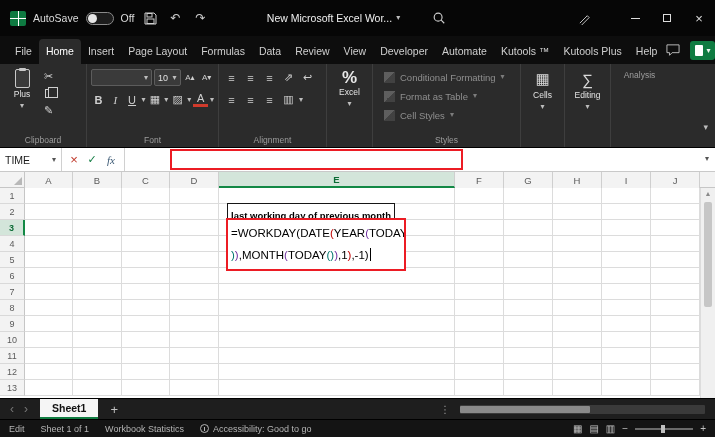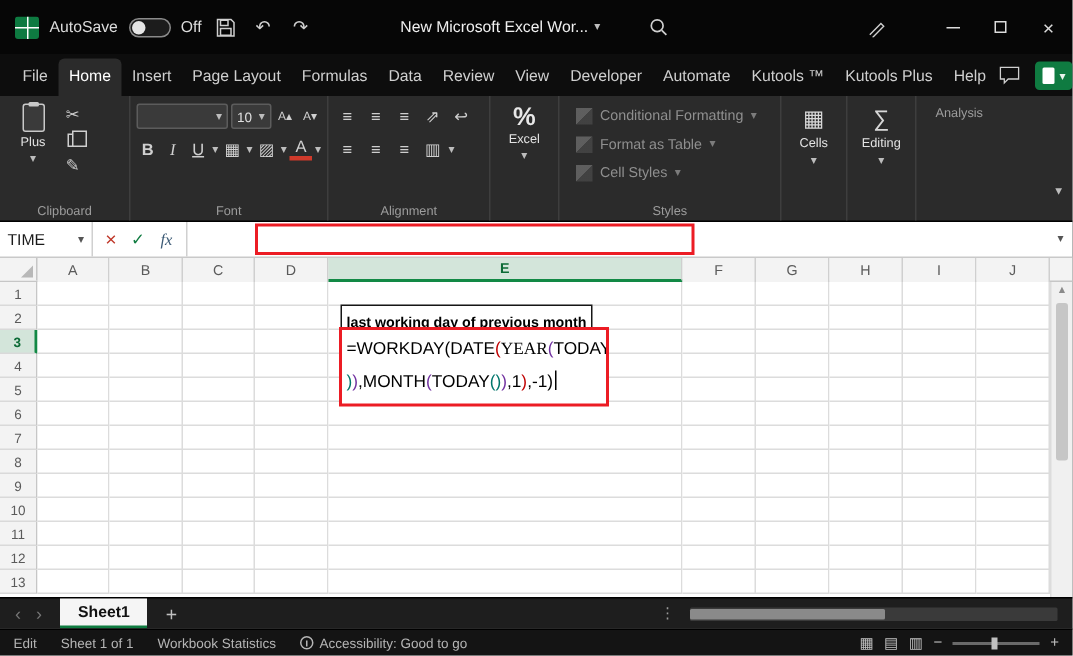--- a/index.html
+++ b/index.html
@@ -551,21 +551,21 @@
           <div class="cell" style="width: 49px;"></div>
           <div class="cell" style="width: 49px;"></div>
         </div>
       </div>
 
     <div class="note-box">
       <span>last working day of previous month</span>
     </div>
 
     <div class="cell-editor">
-      <div class="ed-line"><span style="color: rgb(0, 0, 0);">=WORKDAY</span><span style="color: rgb(0, 0, 0);">(</span><span style="color: rgb(0, 0, 0);">DATE</span><span style="color: rgb(192, 0, 0);">(</span><span style="color: rgb(0, 0, 0); font-family: Liberation Serif, serif;">YEAR</span><span style="color: rgb(112, 48, 160);">(</span><span style="color: rgb(0, 0, 0);">TODAY</span></div>
+      <div class="ed-line"><span style="color: rgb(0, 0, 0);">=WORKDAY</span><span style="color: rgb(0, 0, 0);">(</span><span style="color: rgb(0, 0, 0);">DATE</span><span style="color: rgb(192, 0, 0);">(</span><span style="color: rgb(0, 0, 0);">YEAR</span><span style="color: rgb(112, 48, 160);">(</span><span style="color: rgb(0, 0, 0);">TODAY</span></div>
       <div class="ed-line"><span style="color: rgb(0, 118, 108);">)</span><span style="color: rgb(112, 48, 160);">)</span><span style="color: rgb(0, 0, 0);">,MONTH</span><span style="color: rgb(112, 48, 160);">(</span><span style="color: rgb(0, 0, 0);">TODAY</span><span style="color: rgb(0, 118, 108);">(</span><span style="color: rgb(0, 118, 108);">)</span><span style="color: rgb(112, 48, 160);">)</span><span style="color: rgb(0, 0, 0);">,1</span><span style="color: rgb(192, 0, 0);">)</span><span style="color: rgb(0, 0, 0);">,-1</span><span style="color: rgb(0, 0, 0);">)</span><span class="cursor"></span></div>
     </div>
 
     <div class="vscroll">
       <span class="varrow">▲</span>
       <div class="vthumb"></div>
     </div>
   </div>
 
   <div class="sheetbar">

